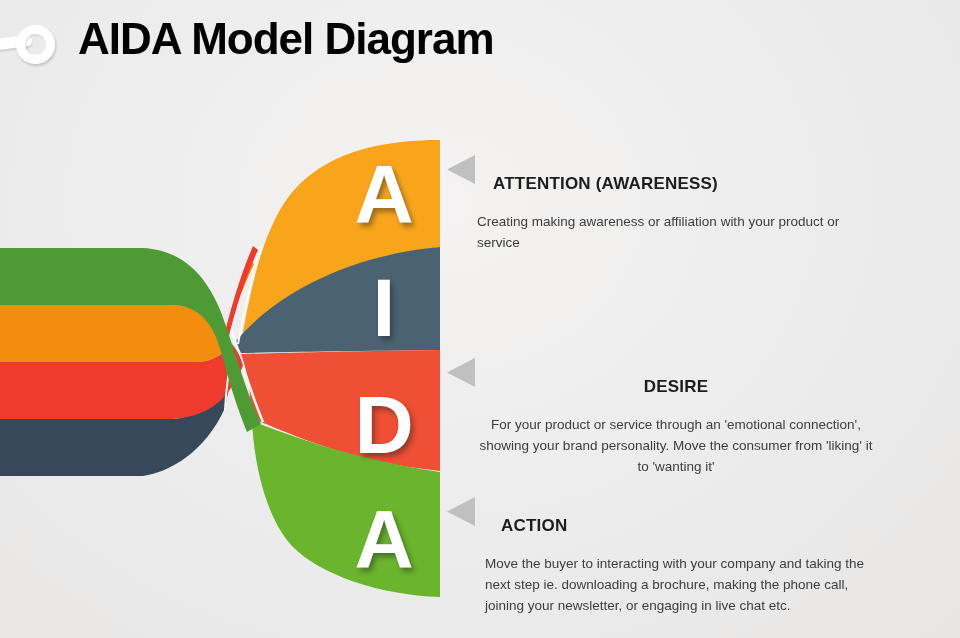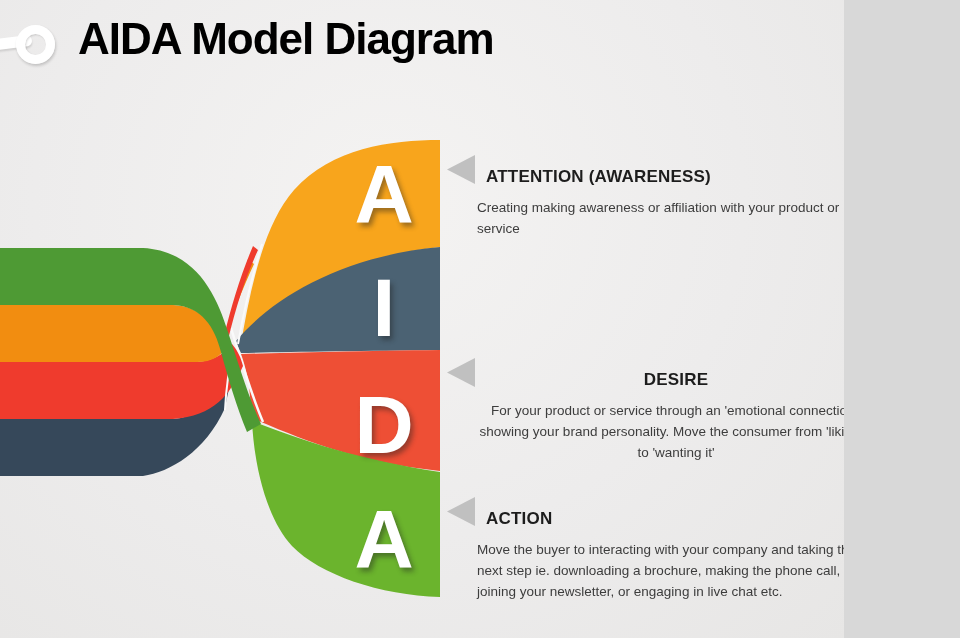--- a/index.html
+++ b/index.html
@@ -1,17 +1,17 @@
 <!DOCTYPE html>
 <html><head>
 <meta charset="utf-8">
 <style>
   html,body{margin:0;padding:0;background:#d8d8d8;}
   .slide{
-    position:relative;width:844px;height:638px;overflow:hidden;
+    position:relative;width:960px;height:638px;overflow:hidden;
     background:radial-gradient(ellipse at 46% 32%, #f4f3f2 0%, #edecec 55%, #e7e6e5 100%);
     font-family:"Liberation Sans", sans-serif;
   }
   .title{
     position:absolute;left:78px;top:14px;margin:0;
     font-size:44px;font-weight:bold;color:#000;letter-spacing:-1px;white-space:nowrap;
   }
   .stem{
     position:absolute;left:-6px;top:37px;width:38px;height:11px;background:#fff;
     border-radius:5px;transform:rotate(-7deg);box-shadow:0 2px 2px rgba(0,0,0,0.12);
@@ -25,25 +25,25 @@
   .letter{
     position:absolute;width:124px;text-align:center;
     font-size:82px;line-height:82px;font-weight:bold;color:#fff;
     text-shadow:3px 4px 5px rgba(30,30,30,0.42);
   }
   .letter-a1{left:322px;top:153px;}
   .letter-i {left:322px;top:267px;}
   .letter-d {left:322px;top:384px;}
   .letter-a2{left:322px;top:498px;}
   .section{position:absolute;left:447px;display:flex;align-items:flex-start;}
-  .sec-1{top:157px;} .sec-2{top:258px;} .sec-3{top:360px;text-align:center;} .sec-4{top:499px;}
+  .sec-1{top:157px;} .sec-2{top:258px;} .sec-3{top:360px;text-align:center;} .sec-4{top:499px;gap:8px;}
   .arrow{flex:none;margin-top:-2px;}
   .sec-text{margin-left:2px;width:398px;}
   .sec-text h2{
-    margin:9px;font-size:17px;line-height:22px;font-weight:bold;color:#1d1d1d;letter-spacing:0.2px;
+    margin:16px;font-size:17px;line-height:22px;font-weight:bold;color:#1d1d1d;letter-spacing:0.2px;
   }
   .sec-text p{
     margin:9px 0 0 0;font-size:13.5px;line-height:21px;color:#3d3d3d;
   }
 </style>
 </head>
 <body>
 
 <div class="slide">
 

